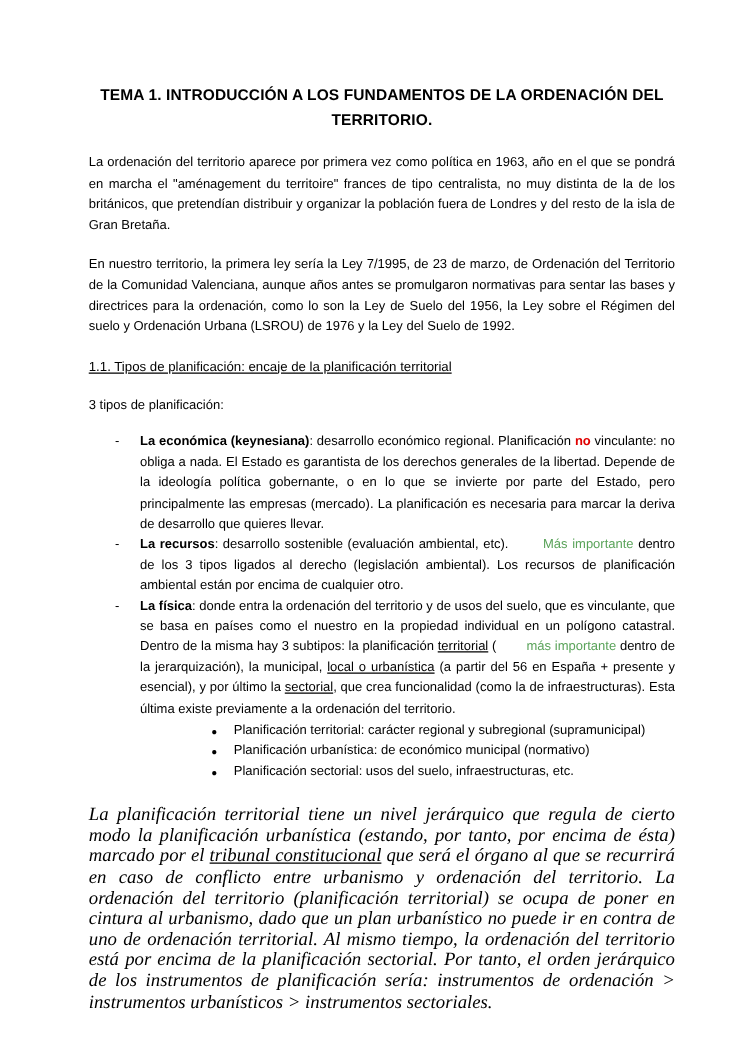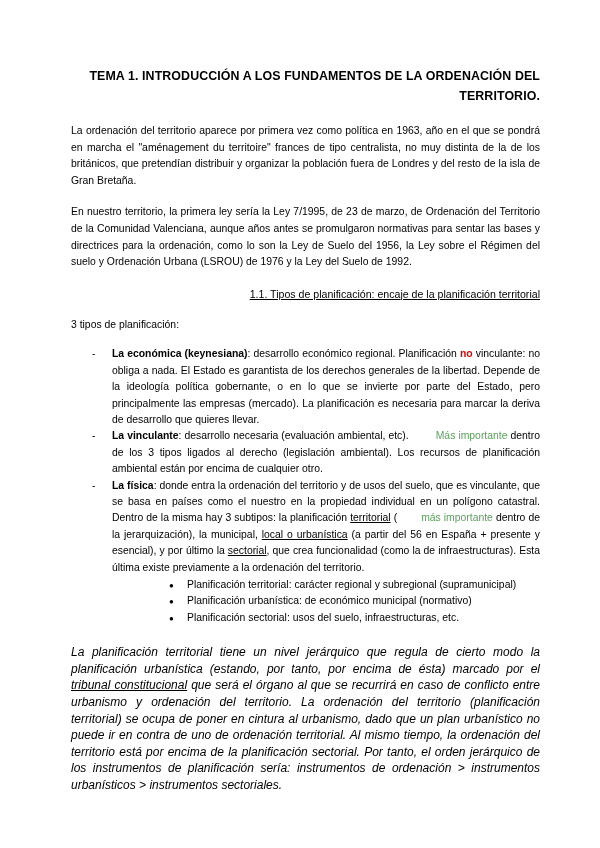--- a/index.html
+++ b/index.html
@@ -21,35 +21,35 @@
     background: #ffffff;
     box-sizing: border-box;
     padding: 66px 60px 0 71px;
   }
   .doc-title {
     font-size: 12.4px;
     font-weight: bold;
     line-height: 20px;
     letter-spacing: 0.1px;
     margin: 0 0 17px 0;
-    text-align: right;
+    text-align: center;
   }
   p.body-text {
     font-size: 10.4px;
     line-height: 16.6px;
     text-align: justify;
     margin: 0 0 15px 0;
   }
   p.tight { margin-bottom: 13px; }
   .section-heading {
     font-size: 10.6px;
     line-height: 16px;
     text-decoration: underline;
     margin: 0 0 15px 0;
-    text-align: right;
+    text-align: left;
   }
   ul.dash-list {
     list-style: none;
     margin: 0 0 0 0;
     padding: 0;
   }
   ul.dash-list > li {
     position: relative;
     padding-left: 41px;
     font-size: 10.4px;
@@ -77,25 +77,26 @@
     text-align: left;
   }
   ul.round-list > li > .dot {
     position: absolute;
     left: 57px;
     top: 0;
     font-size: 8px;
     line-height: 17px;
   }
   p.italic-block {
-    font-size: 12px;
+    font-size: 15px;
     line-height: 16.6px;
     font-style: italic;
     text-align: justify;
     margin: 18px 0 0 0;
+    font-family: Liberation Serif, serif;
   }
   b, strong { font-weight: bold; }
   u, .u { text-decoration: underline; }
   .red { color: #e00000; font-weight: bold; }
   .green { color: #5aa35a; margin-left: 24px; }
 </style>
 </head>
 <body>
 
 <div id="page">
@@ -113,21 +114,21 @@
 
   <ul class="dash-list">
 
     <li>
       <span class="dash">-</span>
       <b>La económica (keynesiana)</b><span>: desarrollo económico regional. Planificación </span><span class="red">no</span><span> vinculante: no obliga a nada. El Estado es garantista de los derechos generales de la libertad. Depende de la ideología política gobernante, o en lo que se invierte por parte del Estado, pero principalmente las empresas (mercado). La planificación es necesaria para marcar la deriva de desarrollo que quieres llevar.</span>
     </li>
 
     <li>
       <span class="dash">-</span>
-      <b>La vinculante</b><span>: desarrollo necesaria (evaluación ambiental, etc). </span><span class="green">Más importante</span><span> dentro de los 3 tipos ligados al derecho (legislación ambiental). Los recursos de planificación ambiental están por encima de cualquier otro.</span>
+      <b>La recursos</b><span>: desarrollo sostenible (evaluación ambiental, etc). </span><span class="green">Más importante</span><span> dentro de los 3 tipos ligados al derecho (legislación ambiental). Los recursos de planificación ambiental están por encima de cualquier otro.</span>
     </li>
 
     <li>
       <span class="dash">-</span>
       <b>La física</b><span>: donde entra la ordenación del territorio y de usos del suelo, que es vinculante, que se basa en países como el nuestro en la propiedad individual en un polígono catastral. Dentro de la misma hay 3 subtipos: la planificación </span><span class="u">territorial</span><span> (</span><span class="green">más importante</span><span> dentro de la jerarquización), la municipal, </span><span class="u">local o urbanística</span><span> (a partir del 56 en España + presente y esencial), y por último la </span><span class="u">sectorial</span><span>, que crea funcionalidad (como la de infraestructuras). Esta última existe previamente a la ordenación del territorio.</span>
 
       <ul class="round-list">
         <li>
           <span class="dot">●</span>
           <span>Planificación territorial: carácter regional y subregional (supramunicipal)</span>

